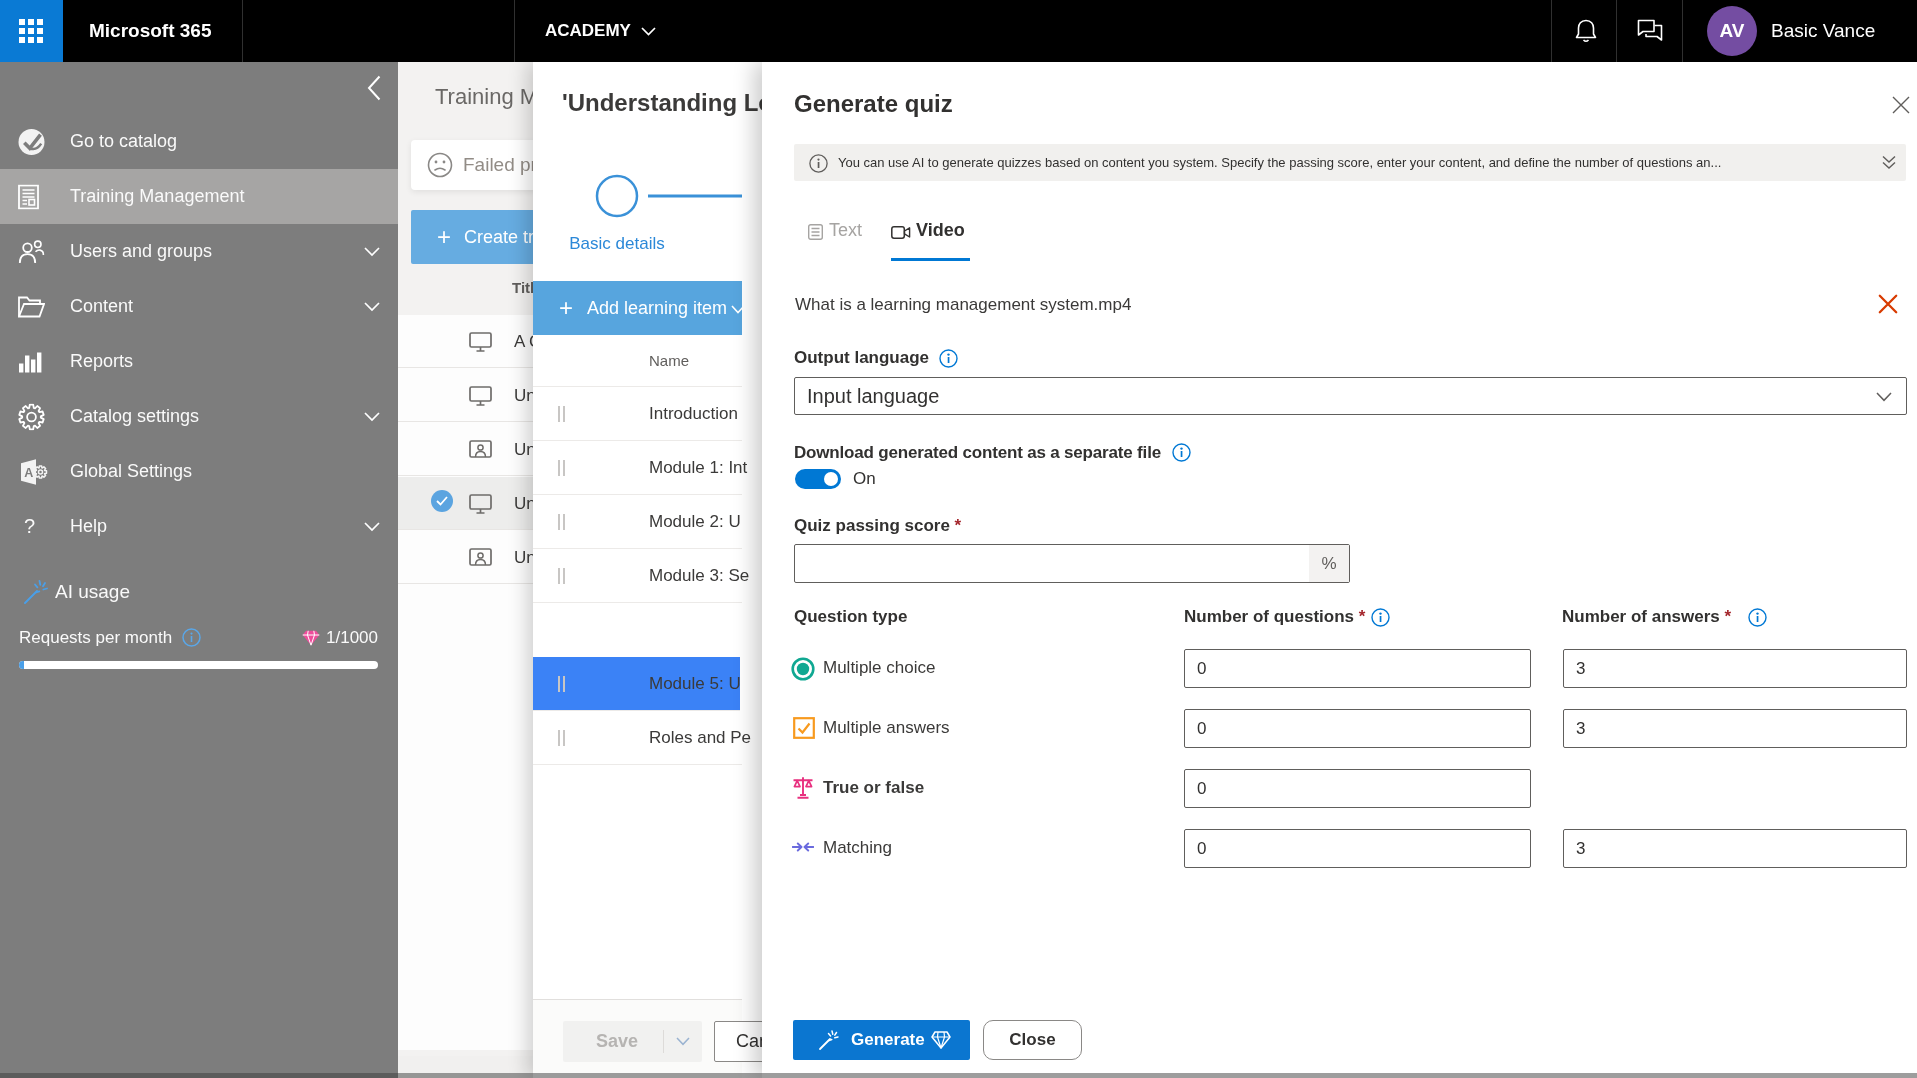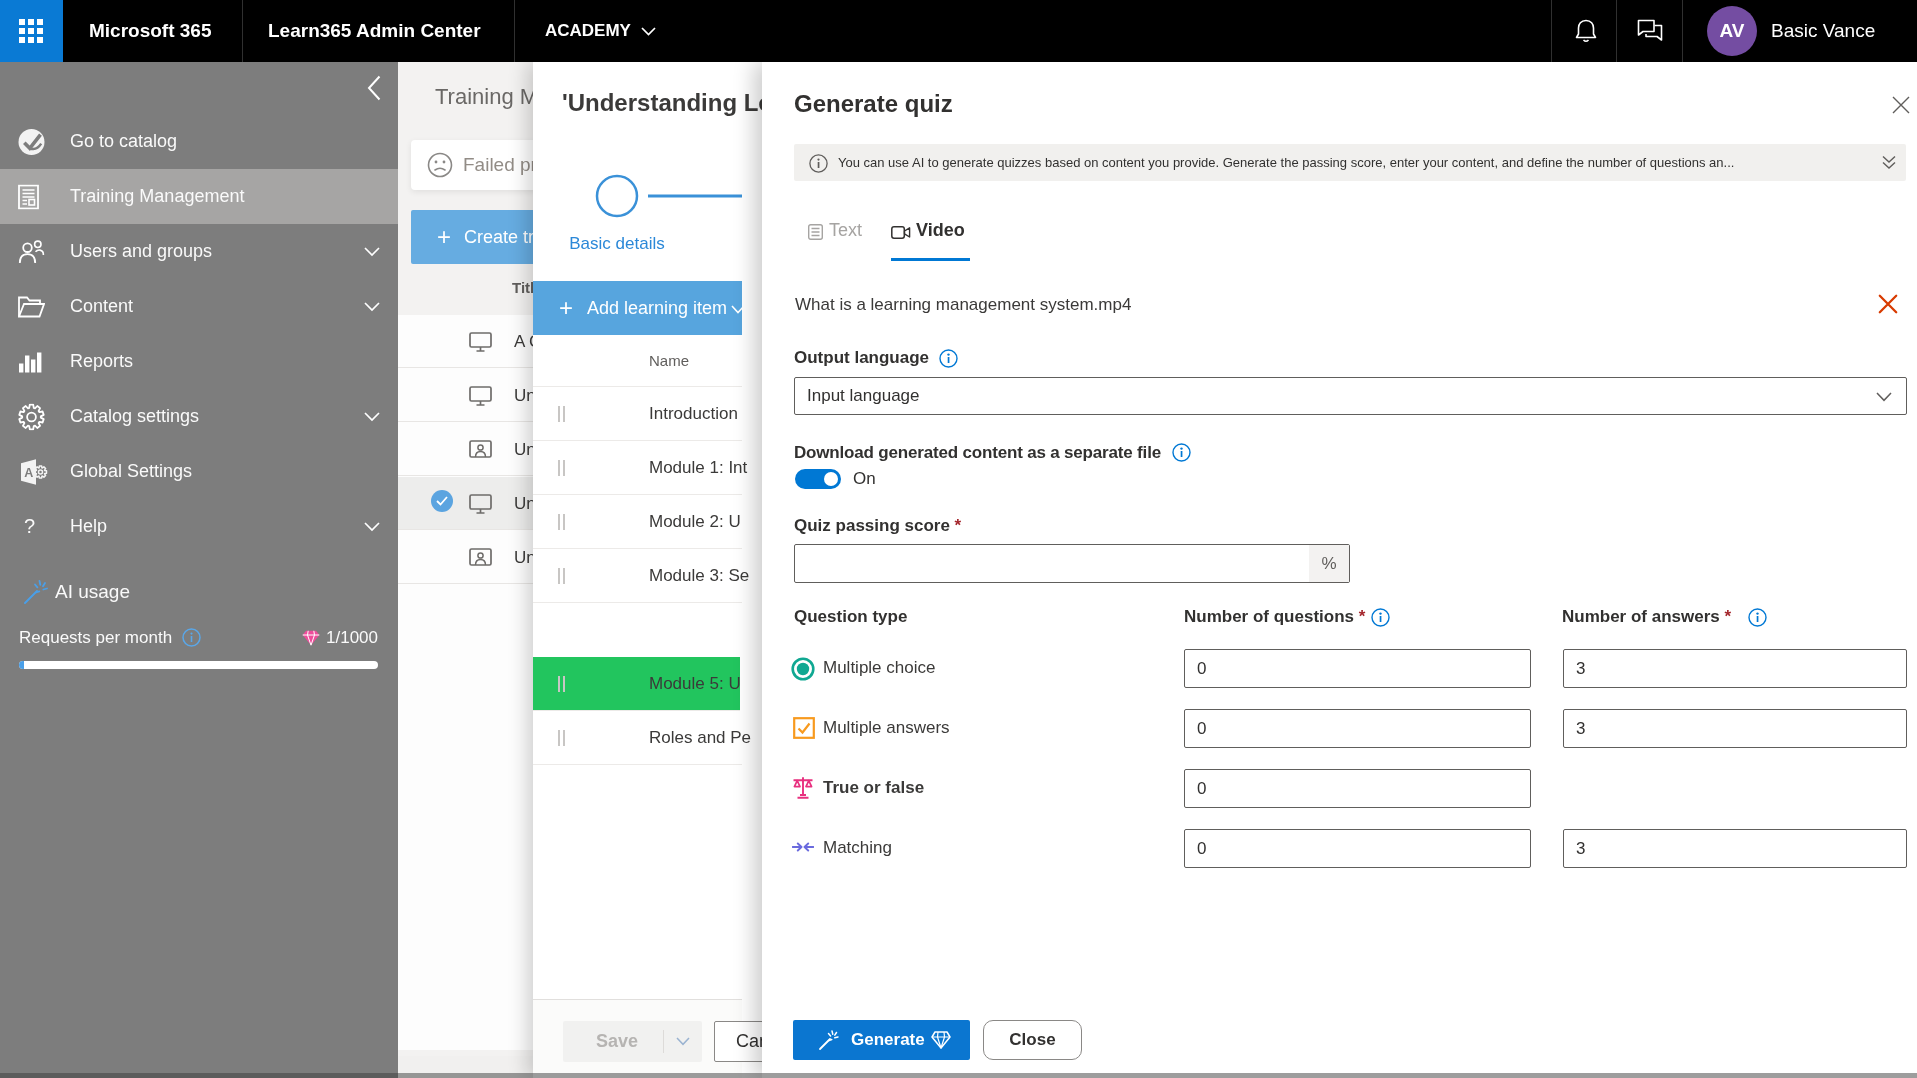--- a/index.html
+++ b/index.html
@@ -135,21 +135,21 @@
       <div style="position:absolute; left:30px; top:19px; width:2px; height:16px; background:#c8c6c4;"></div>
       <span style="position:absolute; left:116px; top:0; line-height:54px; font-size:17px; color:#3b3a39; white-space:nowrap;">Module 2: U</span>
       <div style="position:absolute; left:0; bottom:0; width:100%; height:1px; background:#eceae8;"></div>
     </div>
     <div style="position:absolute; left:0px; top:487px; width:209px; height:54px; background:#fff;">
       <div style="position:absolute; left:25px; top:19px; width:2px; height:16px; background:#c8c6c4;"></div>
       <div style="position:absolute; left:30px; top:19px; width:2px; height:16px; background:#c8c6c4;"></div>
       <span style="position:absolute; left:116px; top:0; line-height:54px; font-size:17px; color:#3b3a39; white-space:nowrap;">Module 3: Se</span>
       <div style="position:absolute; left:0; bottom:0; width:100%; height:1px; background:#eceae8;"></div>
     </div>
-    <div style="position:absolute; left:0px; top:595px; width:207px; height:54px; background:#22c55e;">
+    <div style="position:absolute; left:0px; top:595px; width:207px; height:54px; background:#3b82f6;">
       <div style="position:absolute; left:25px; top:19px; width:2px; height:16px; background:#c8c6c4;"></div>
       <div style="position:absolute; left:30px; top:19px; width:2px; height:16px; background:#c8c6c4;"></div>
       <span style="position:absolute; left:116px; top:0; line-height:54px; font-size:17px; color:#3b3a39; white-space:nowrap;">Module 5: U</span>
       <div style="position:absolute; left:0; bottom:0; width:100%; height:1px; background:#eceae8;"></div>
     </div>
     <div style="position:absolute; left:0px; top:649px; width:209px; height:54px; background:#fff;">
       <div style="position:absolute; left:25px; top:19px; width:2px; height:16px; background:#c8c6c4;"></div>
       <div style="position:absolute; left:30px; top:19px; width:2px; height:16px; background:#c8c6c4;"></div>
       <span style="position:absolute; left:116px; top:0; line-height:54px; font-size:17px; color:#3b3a39; white-space:nowrap;">Roles and Pe</span>
       <div style="position:absolute; left:0; bottom:0; width:100%; height:1px; background:#eceae8;"></div>
@@ -172,21 +172,21 @@
   <svg width="20" height="20" viewBox="0 0 20 20" style="position:absolute; left:1129px; top:33px;">
     <path d="M2 2 L18 18 M18 2 L2 18" stroke="#605e5c" stroke-width="1.4"></path>
   </svg>
 
   <div class="abs" style="left:32px; top:82px; width:1112px; height:37px; background:#f1f0ee; border-radius:2px;">
     <svg width="19" height="19" viewBox="0 0 19 19" style="position:absolute; left:15px; top:10px;">
       <circle cx="9.5" cy="9.5" r="8.6" fill="none" stroke="#5f5d5b" stroke-width="1.3"></circle>
       <rect x="8.7" y="8" width="1.7" height="6" fill="#5f5d5b"></rect>
       <circle cx="9.5" cy="5.6" r="1.1" fill="#5f5d5b"></circle>
     </svg>
-    <span style="position:absolute; left:44px; top:0; line-height:37px; font-size:13px; color:#323130; white-space:nowrap;">You can use AI to generate quizzes based on content you provide. Generate the passing score, enter your content, and define the number of questions an...</span>
+    <span style="position:absolute; left:44px; top:0; line-height:37px; font-size:13px; color:#323130; white-space:nowrap;">You can use AI to generate quizzes based on content you system. Specify the passing score, enter your content, and define the number of questions an...</span>
     <svg width="16" height="16" viewBox="0 0 16 16" style="position:absolute; left:1087px; top:10px;">
       <path d="M2 2.5 L8 8 L14 2.5 M2 8.5 L8 14 L14 8.5" fill="none" stroke="#5f5d5b" stroke-width="1.4"></path>
     </svg>
   </div>
 
   <div class="abs" style="left:46px; top:158px; width:120px; height:30px;">
     <svg width="15" height="16" viewBox="0 0 15 16" style="position:absolute; left:0px; top:4px;">
       <rect x="0.7" y="0.7" width="13.6" height="14.6" rx="2" fill="none" stroke="#a6a4a2" stroke-width="1.4"></rect>
       <path d="M3.5 4.5 H11.5 M3.5 8 H11.5 M3.5 11.5 H11.5" stroke="#a6a4a2" stroke-width="1.3"></path>
     </svg>
@@ -206,21 +206,21 @@
     <path d="M1.8 1.8 L18.2 18.2 M18.2 1.8 L1.8 18.2" stroke="#d83b01" stroke-width="2.3" stroke-linecap="round"></path>
   </svg>
 
   <div class="abs blab" style="left:32px; top:286px;">Output language</div>
   <svg width="19" height="19" viewBox="0 0 19 19" style="position:absolute; left:177px; top:287px;">
     <circle cx="9.5" cy="9.5" r="8.5" fill="none" stroke="#0078d4" stroke-width="1.4"></circle>
     <rect x="8.7" y="8" width="1.7" height="6" fill="#0078d4"></rect>
     <circle cx="9.5" cy="5.6" r="1.2" fill="#0078d4"></circle>
   </svg>
   <div class="inp" style="left:32px; top:315px; width:1113px; height:38px;">
-    <span style="position:absolute; left:12px; top:0; line-height:36px; font-size:17px;">Input language</span>
+    <span style="position:absolute; left:12px; top:0; line-height:36px; font-size:20px;">Input language</span>
     <svg width="16" height="10" viewBox="0 0 16 10" style="position:absolute; right:14px; top:14px;">
         <path d="M1 1 L8 8.3 L15 1" fill="none" stroke="#605e5c" stroke-width="1.5"></path>
       </svg>
   </div>
 
   <div class="abs blab" style="left:32px; top:381px; letter-spacing:-0.18px;">Download generated content as a separate file</div>
   <svg width="19" height="19" viewBox="0 0 19 19" style="position:absolute; left:410px; top:381px;">
     <circle cx="9.5" cy="9.5" r="8.5" fill="none" stroke="#0078d4" stroke-width="1.4"></circle>
     <rect x="8.7" y="8" width="1.7" height="6" fill="#0078d4"></rect>
     <circle cx="9.5" cy="5.6" r="1.2" fill="#0078d4"></circle>
@@ -425,21 +425,20 @@
           <rect x="9" y="9" width="6" height="6"></rect>
           <rect x="18" y="9" width="6" height="6"></rect>
         <rect x="0" y="18" width="6" height="6"></rect>
           <rect x="9" y="18" width="6" height="6"></rect>
           <rect x="18" y="18" width="6" height="6"></rect>
       </g>
     </svg>
   </div>
   <span class="tbtxt" style="left:89px; font-size:19px; font-weight:bold;">Microsoft 365</span>
   <div class="tsep" style="left:242px;"></div>
-  <span class="tbtxt" style="left:268px; font-size:19px; font-weight:bold;">Learn365 Admin Center</span>
   <div class="tsep" style="left:514px;"></div>
   <span class="tbtxt" style="left:545px; font-size:17px; font-weight:bold;">ACADEMY</span>
   <svg width="15" height="9" viewBox="0 0 15 9" style="position:absolute; left:641px; top:27px;">
       <path d="M1 1 L7.5 7.5 L14 1" fill="none" stroke="#fff" stroke-width="1.7"></path>
     </svg>
 
   <div class="tsep" style="left:1551px;"></div>
   <svg width="22" height="25" viewBox="0 0 22 25" style="position:absolute; left:1575px; top:19px;">
     <path d="M11 1.5 C6 1.5 3.5 5 3.5 9 V15 L1.5 18.5 H20.5 L18.5 15 V9 C18.5 5 16 1.5 11 1.5 Z" fill="none" stroke="#fff" stroke-width="1.6" stroke-linejoin="round"></path>
     <path d="M8.5 21 Q11 23.5 13.5 21" fill="none" stroke="#fff" stroke-width="1.6"></path>

